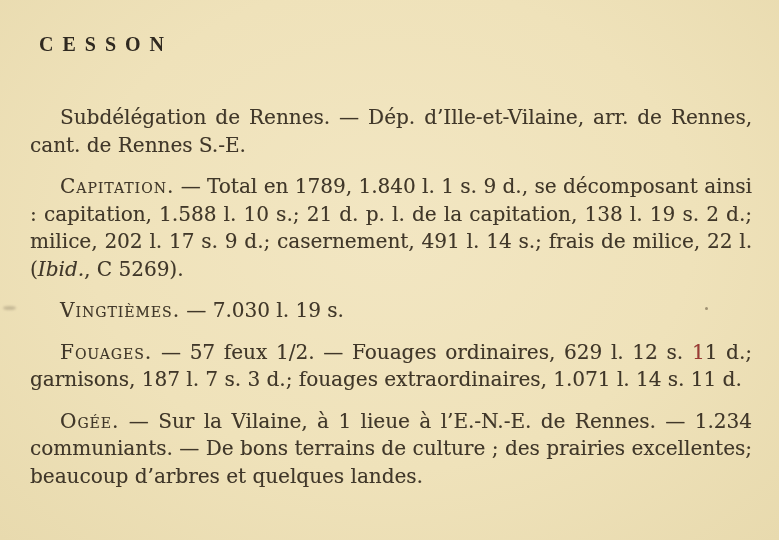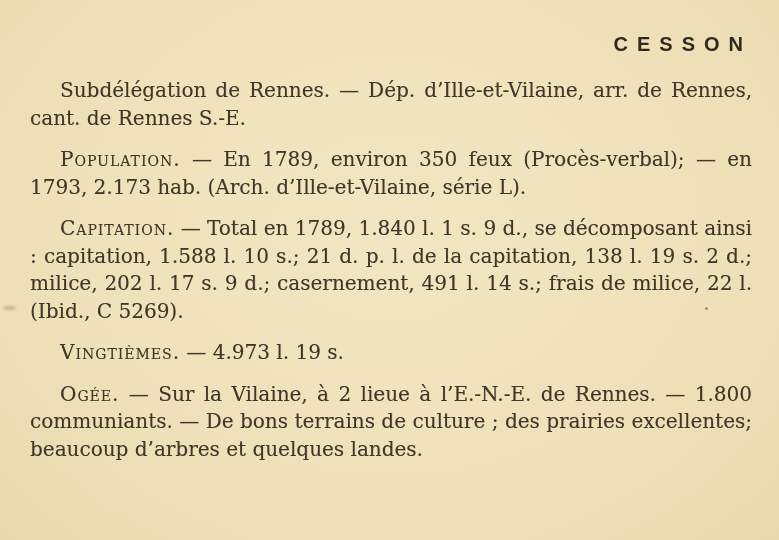--- a/index.html
+++ b/index.html
@@ -18,41 +18,41 @@
 
   .content {
     position: absolute;
     top: 0;
     left: 30px;
     width: 722px;
   }
 
   .title {
     margin: 33px 0 0 0;
-    text-align: right;
-    font-family: Liberation Sans, sans-serif;
+    text-align: left;
+    font-family: Liberation Serif, serif;
     font-size: 20px;
     font-weight: 700;
     letter-spacing: 9px;
     text-indent: 9px;
     color: #2f2920;
   }
 
   .para {
     margin: 14px 0 0 0;
     font-size: 20px;
     line-height: 27.5px;
     text-align: justify;
     text-indent: 30px;
     text-shadow: 0.3px 0.3px 0.4px rgba(64, 55, 41, 0.35);
   }
-  .para.first { margin-top: 21px; }
+  .para.first { margin-top: 48px; }
 
   .sc { font-variant: small-caps; letter-spacing: 1px; }
-  .it { }
+  .it { font-style: italic; }
   .red-numeral { color: #9c3a34; }
 
   
   .smudge {
     position: absolute;
     left: 3px;
     top: 306px;
     width: 13px;
     height: 4px;
     background: rgba(130, 118, 94, 0.35);
@@ -72,26 +72,26 @@
 </head>
 <body>
 
 <div class="page">
   <div class="content">
 
     <h1 class="title">CESSON</h1>
 
     <p class="para first"><span>Subdélégation de Rennes. — Dép. d’Ille-et-Vilaine, arr. de Rennes, cant. de Rennes S.-E.</span></p>
 
-    <p class="para"><span class="sc">Population.</span><span> — En 1789, environ 350 feux (Procès-verbal); — en 1793, 2.173 hab. (Arch. d’Ille-et-Vilaine, série L).</span></p>
 
     <p class="para"><span class="sc">Capitation.</span><span> — Total en 1789, 1.840 l. 1 s. 9 d., se décomposant ainsi : capitation, 1.588 l. 10 s.; 21 d. p. l. de la capitation, 138 l. 19 s. 2 d.; milice, 202 l. 17 s. 9 d.; casernement, 491 l. 14 s.; frais de milice, 22 l. (</span><span class="it">Ibid.</span><span>, C 5269).</span></p>
 
-    <p class="para"><span class="sc">Vingtièmes.</span><span> — 4.973 l. 19 s.</span></p>
+    <p class="para"><span class="sc">Vingtièmes.</span><span> — 7.030 l. 19 s.</span></p>
 
+    <p class="para"><span class="sc">Fouages.</span><span> — 57 feux 1/2. — Fouages ordinaires, 629 l. 12 s. </span><span class="red-numeral">1</span><span>1 d.; garnisons, 187 l. 7 s. 3 d.; fouages extraordinaires, 1.071 l. 14 s. 11 d.</span></p>
 
-    <p class="para"><span class="sc">Ogée.</span><span> — Sur la Vilaine, à 2 lieue à l’E.-N.-E. de Rennes. — 1.800 communiants. — De bons terrains de culture ; des prairies excellentes; beaucoup d’arbres et quelques landes.</span></p>
+    <p class="para"><span class="sc">Ogée.</span><span> — Sur la Vilaine, à 1 lieue à l’E.-N.-E. de Rennes. — 1.234 communiants. — De bons terrains de culture ; des prairies excellentes; beaucoup d’arbres et quelques landes.</span></p>
 
   </div>
 
   <div class="smudge"></div>
   <div class="ink-dot"></div>
 </div>
 
 </body></html>

